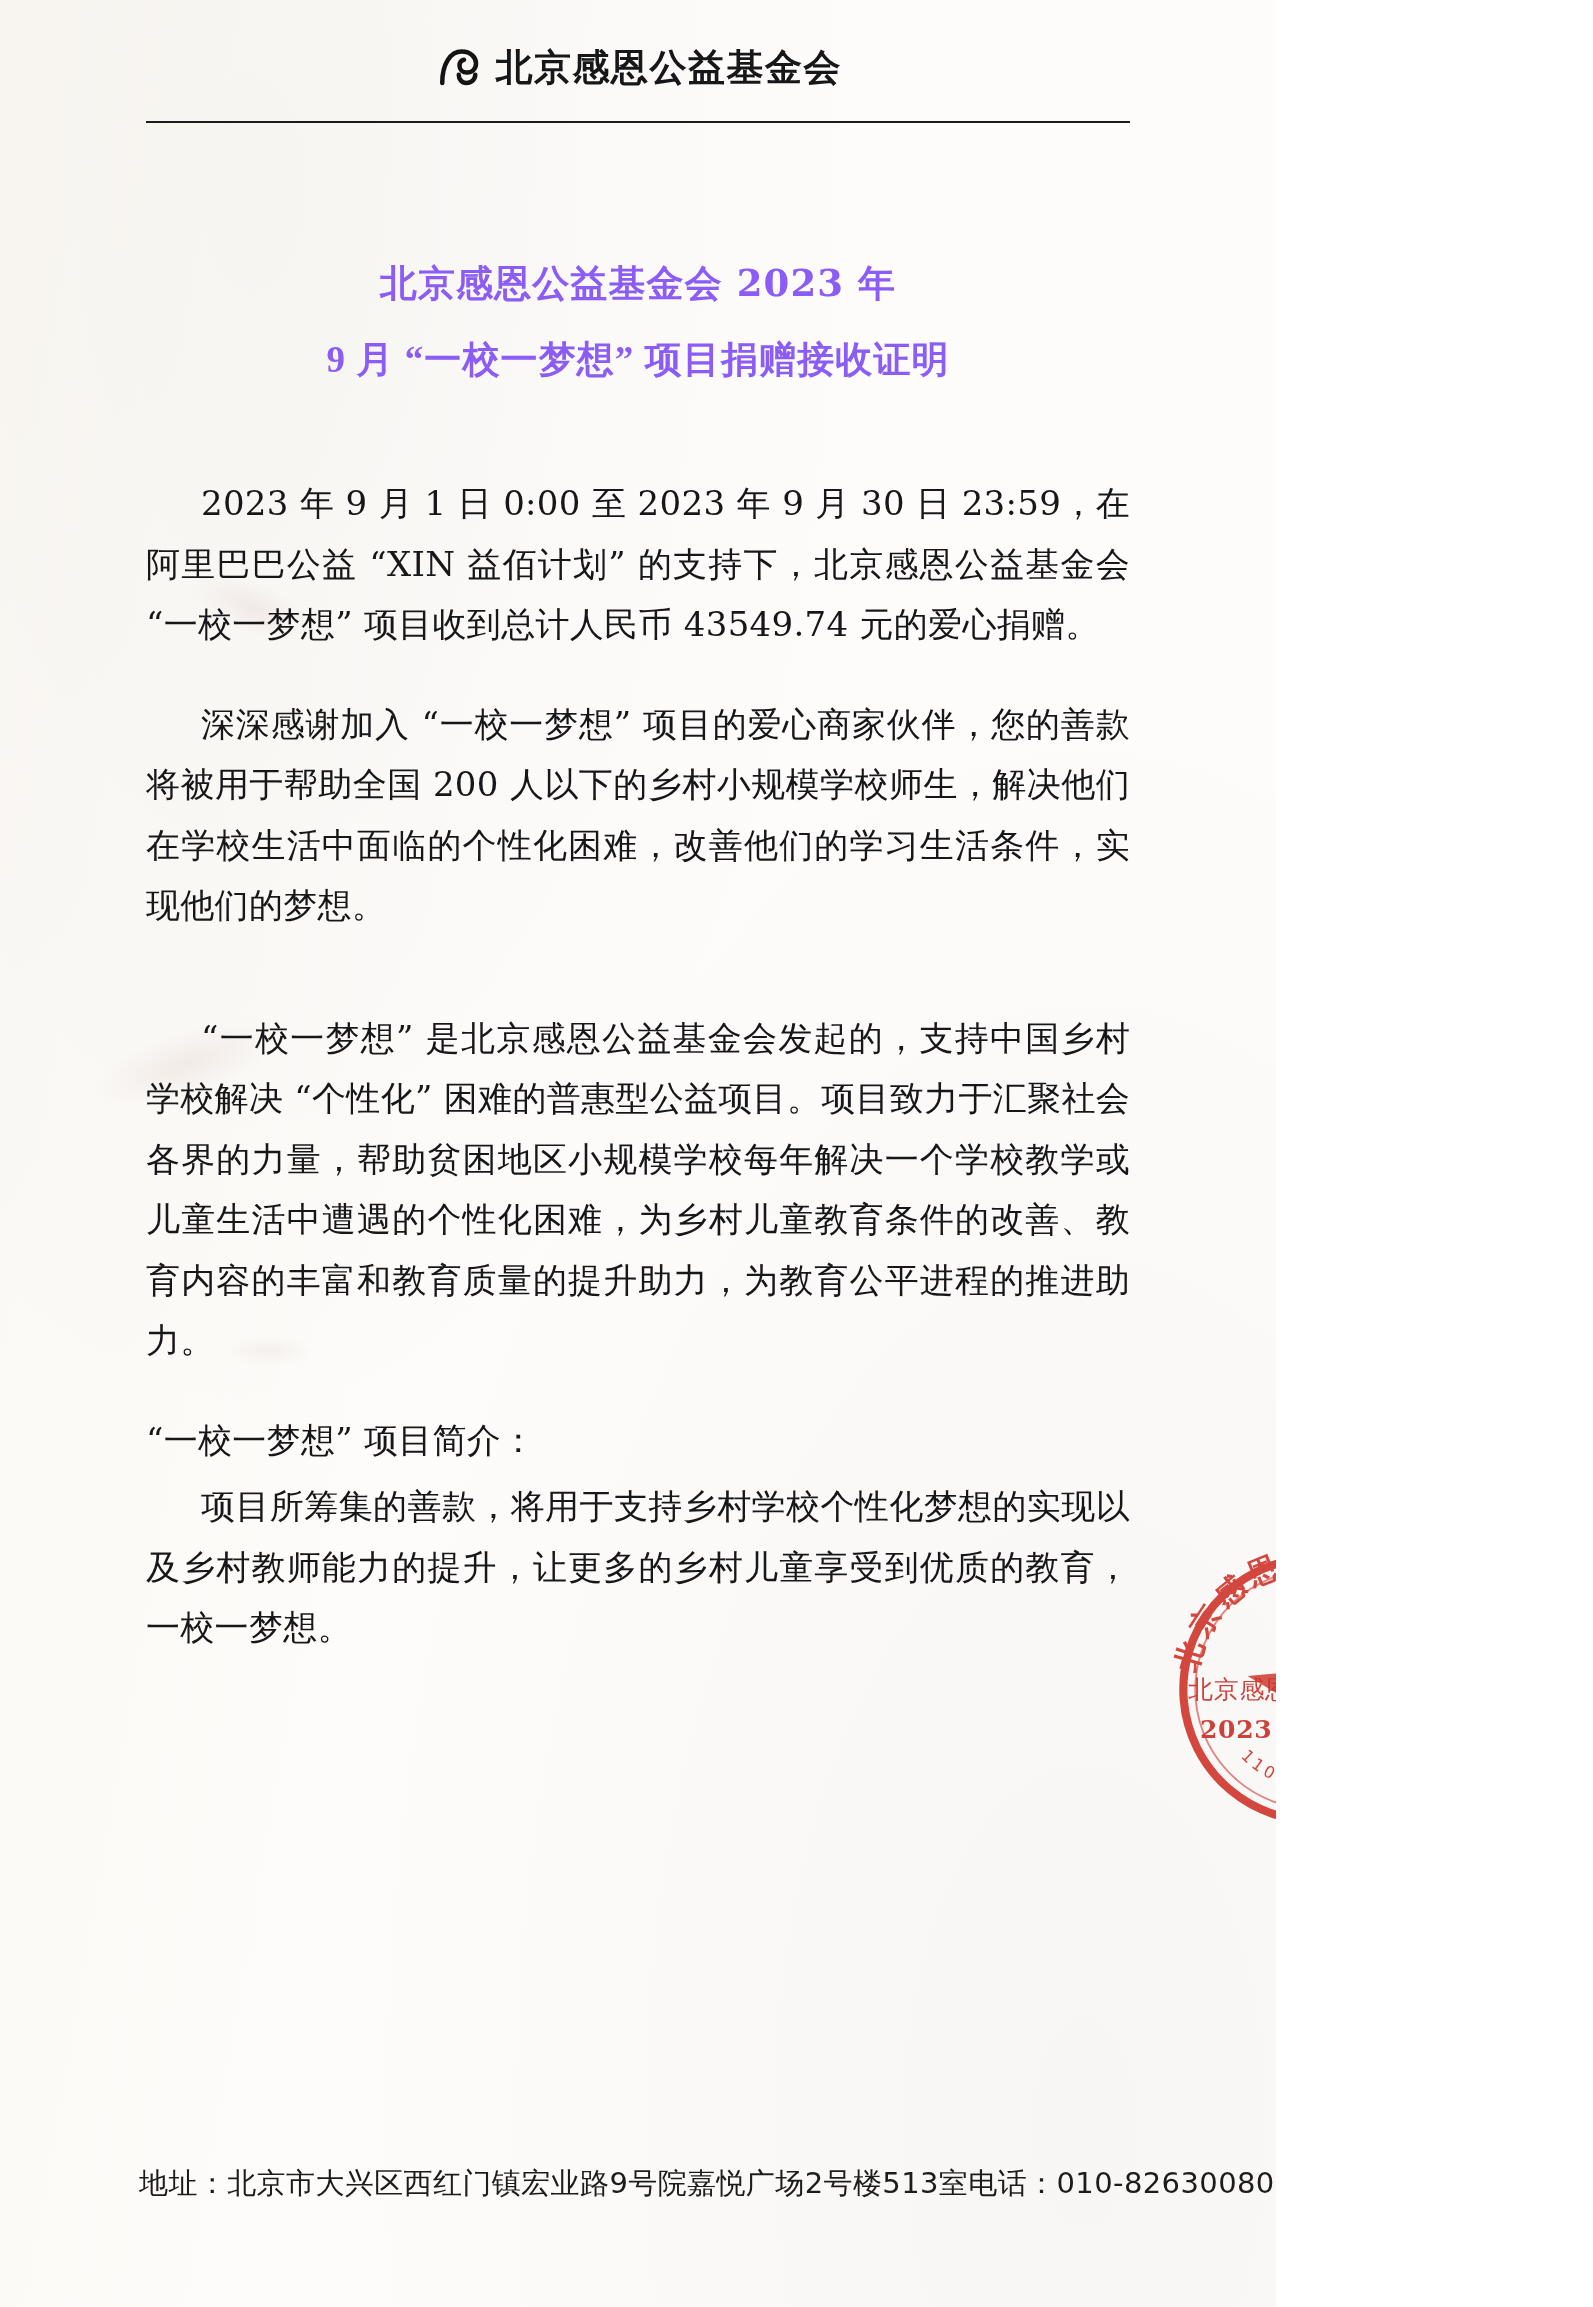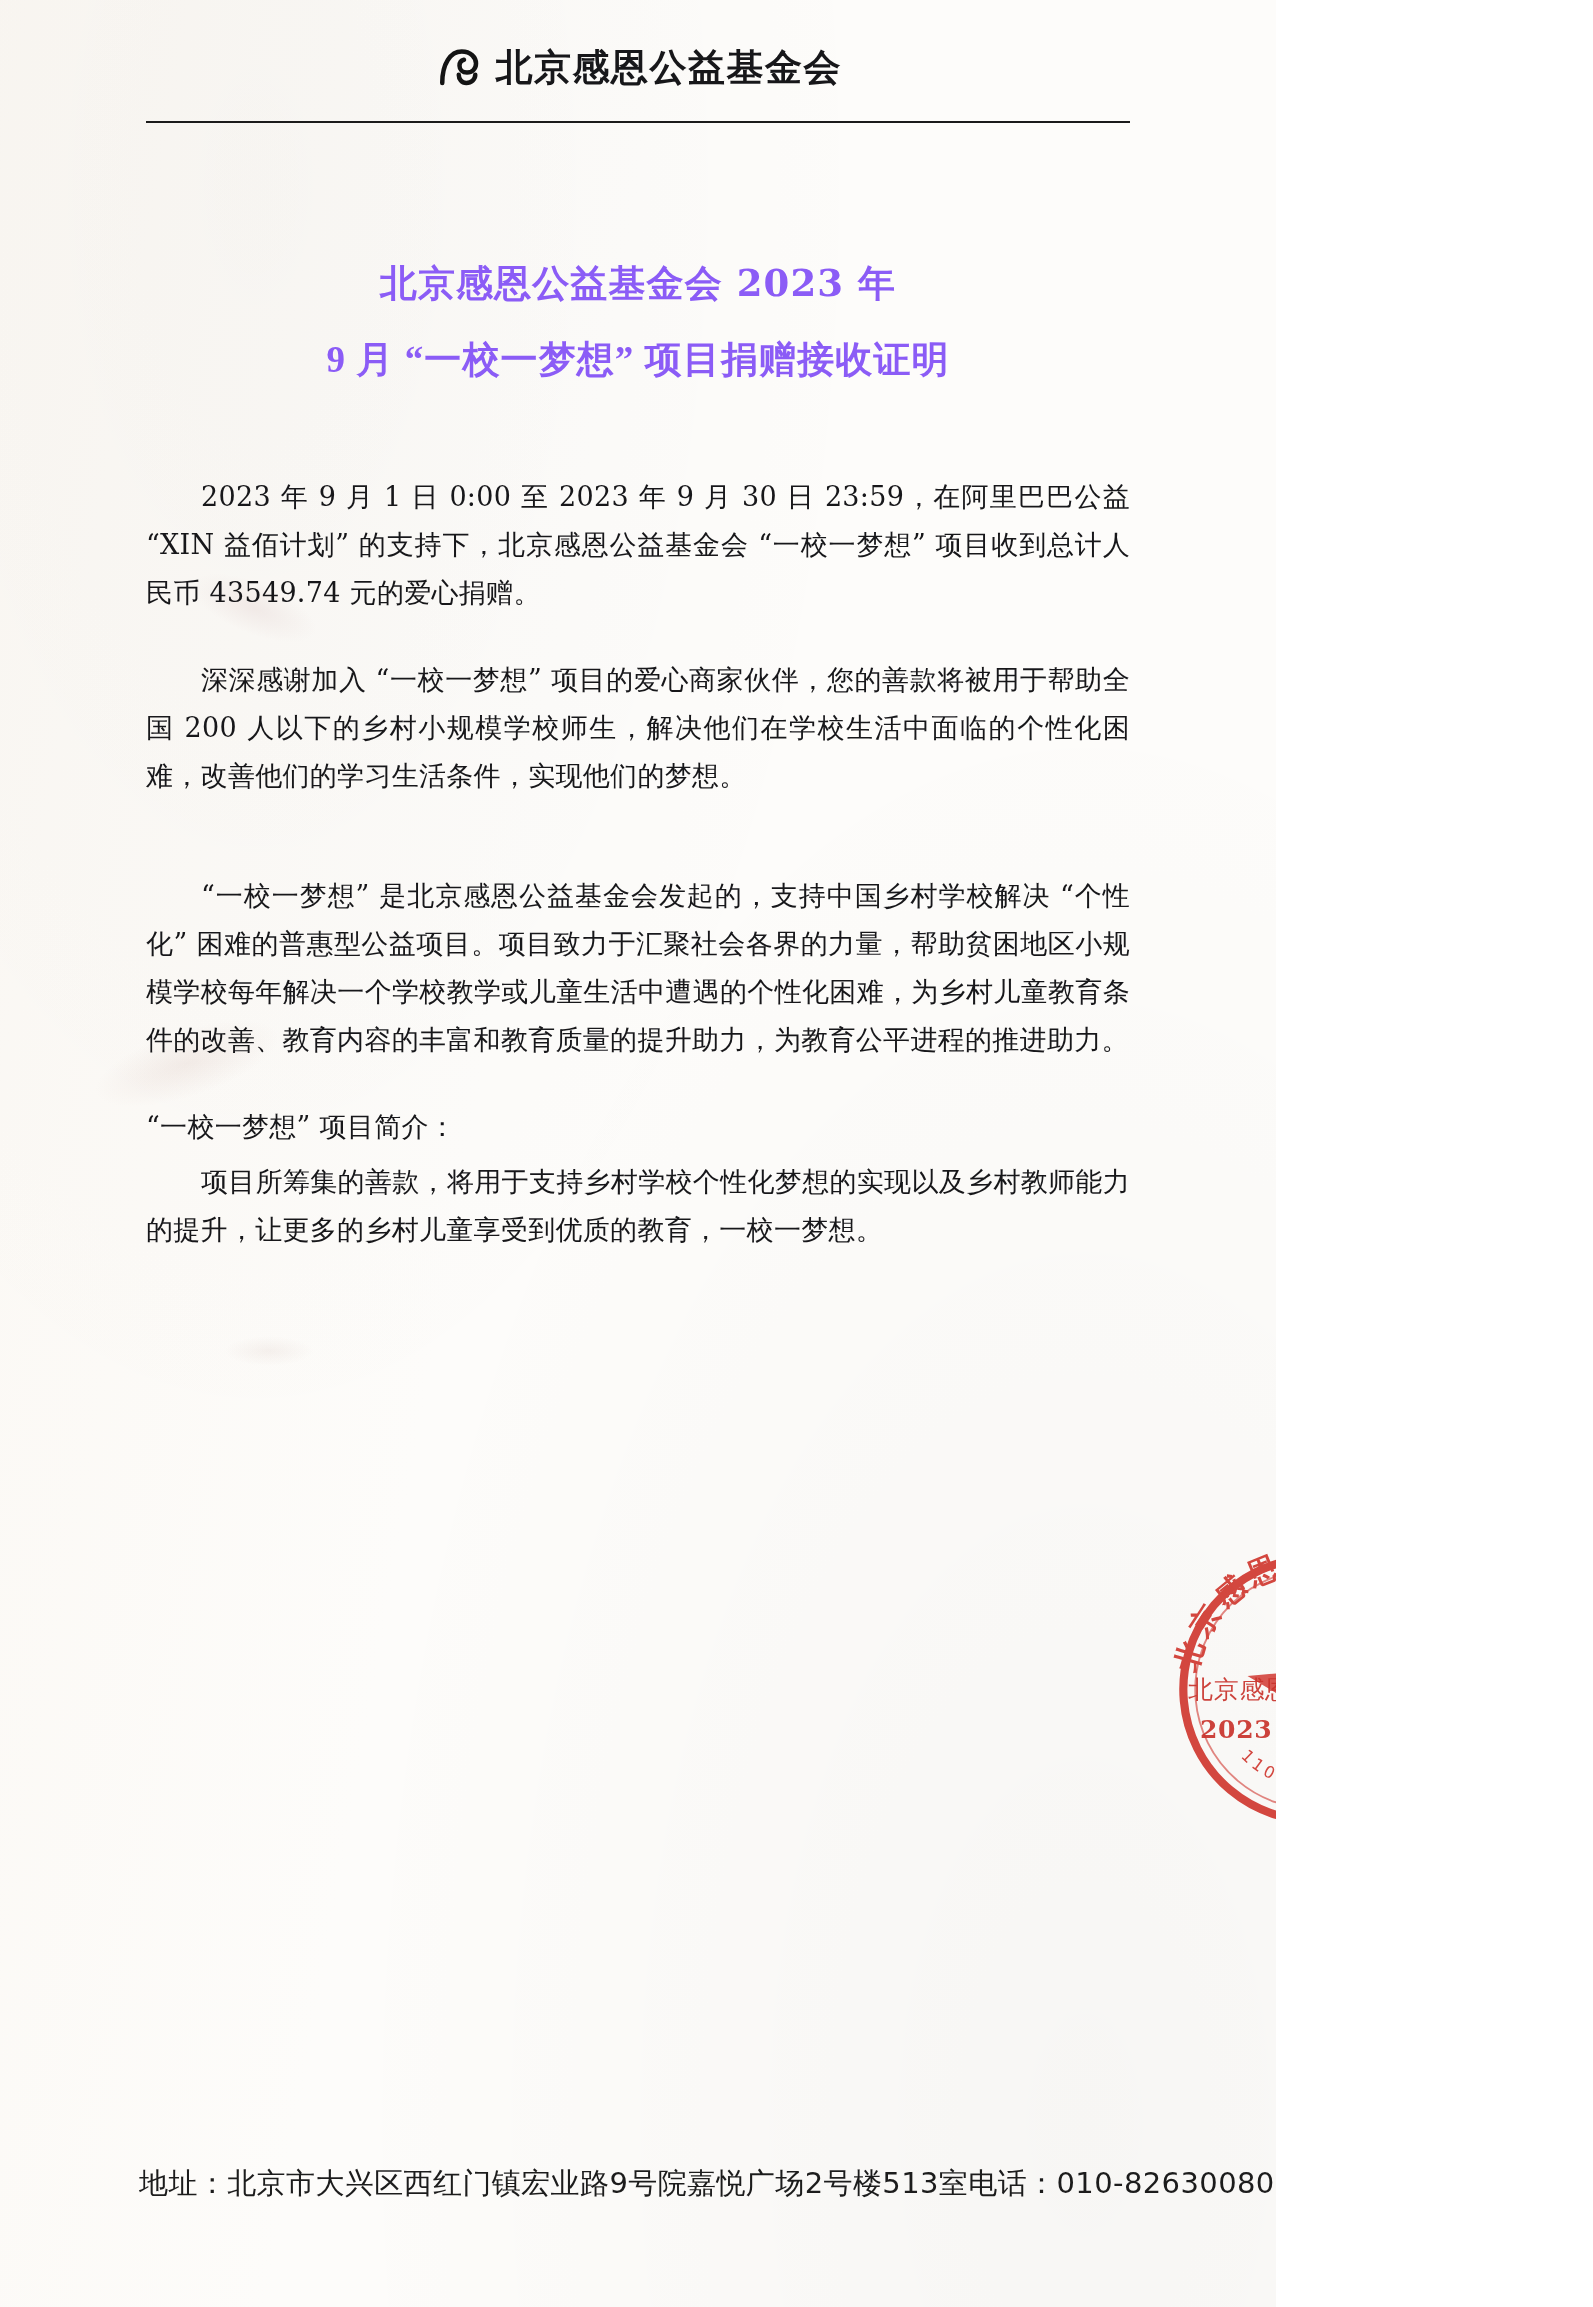--- a/index.html
+++ b/index.html
@@ -100,21 +100,21 @@
 
   
   .body-wrap {
     position: absolute;
     left: 146px;
     right: 146px;
     top: 473px;
   }
   p.para {
     font-family: "DejaVu Serif", serif;
-    font-size: 27px;
+    font-size: 34px;
     line-height: 1.78;
     color: #17171a;
     margin: 0 0 39px 0;
     text-align: justify;
     text-justify: inter-ideograph;
     letter-spacing: 0.3px;
   }
   p.indent { text-indent: 55px; }
   p.tight { margin-bottom: 6px; }
   p.gap-lg { margin-bottom: 72px; }

